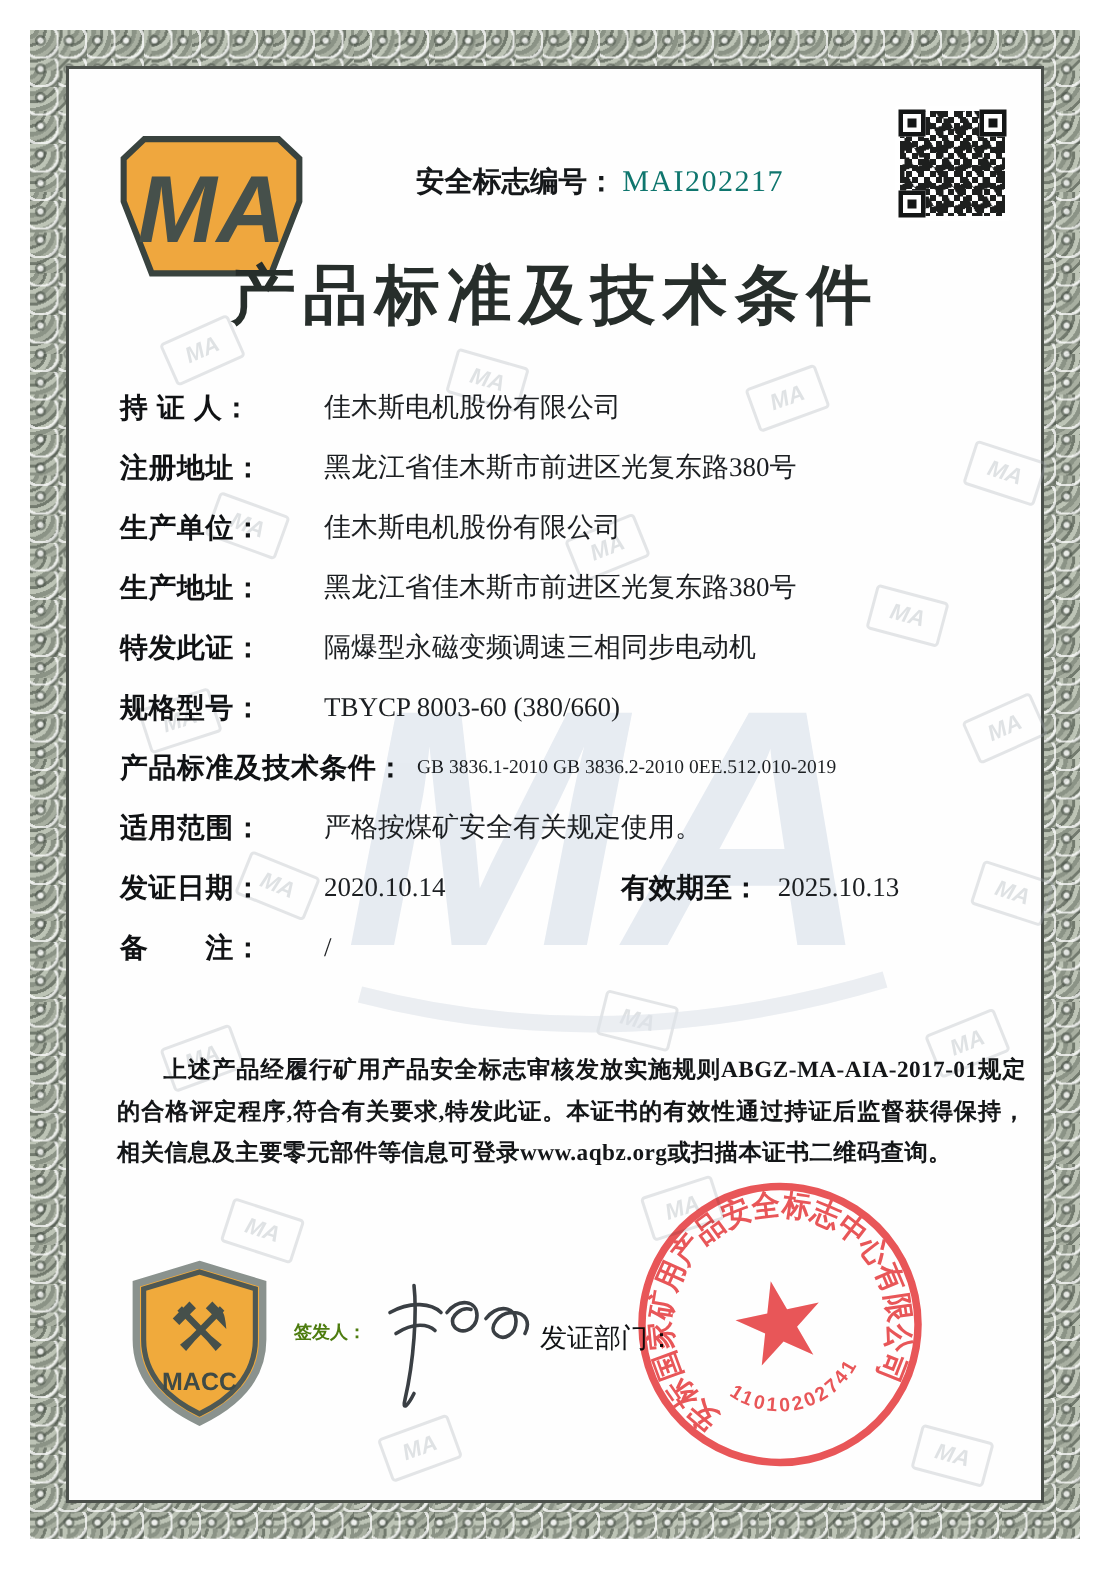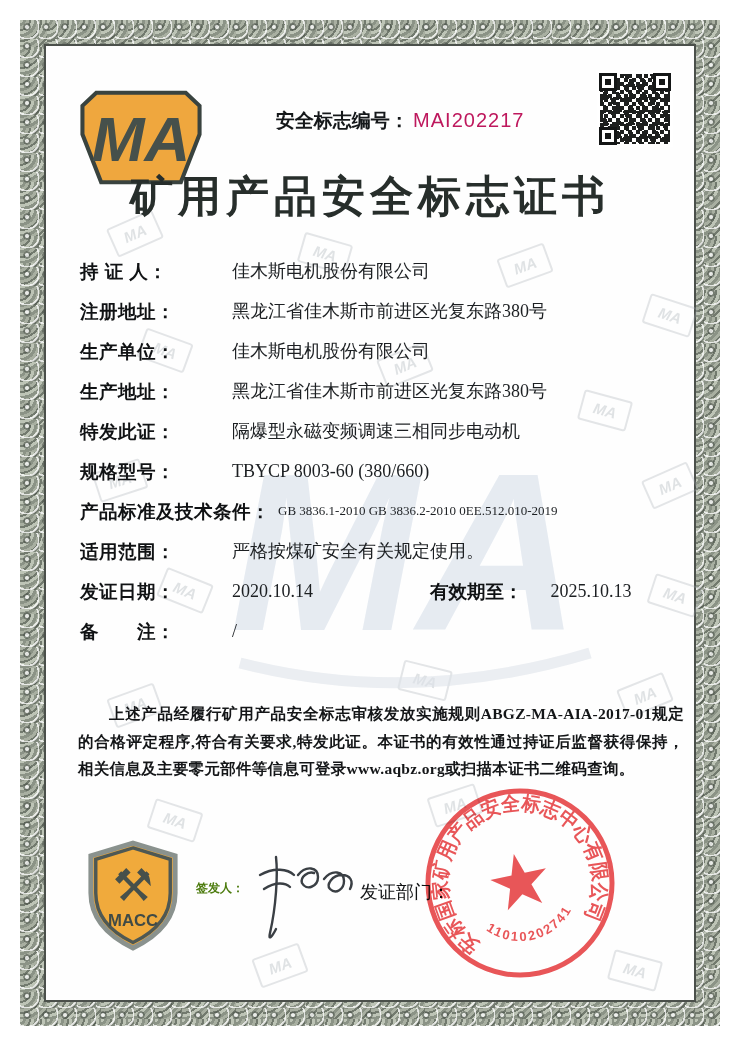--- a/index.html
+++ b/index.html
@@ -26,40 +26,40 @@
     border-radius:3px;color:rgba(165,172,178,.34);font-weight:bold;font-style:italic;
     font-size:15px;display:flex;align-items:center;justify-content:center;
     font-family:"Liberation Sans",sans-serif;pointer-events:none;
   }
   
   .wm-big{position:absolute;left:195px;top:425px;pointer-events:none;}
   
   .ma-logo{position:absolute;left:80px;top:90px;}
   .certno{position:absolute;left:225px;top:108px;width:350px;text-align:center;white-space:nowrap;}
   .certno .lbl{font-size:19px;font-weight:bold;color:#15181a;}
-  .certno .val{font-size:20px;font-family:Liberation Sans, sans-serif;color:#be185d;letter-spacing:1px;}
+  .certno .val{font-size:20px;font-family:Liberation Serif, serif;color:#0f766e;letter-spacing:1px;}
   .qr{position:absolute;left:597px;top:71px;width:76px;height:76px;background:#fff;}
   .qr-noise{position:absolute;inset:3px;
     background:
       repeating-conic-gradient(#1d1f1e 0% 25%, transparent 0% 50%),
       repeating-conic-gradient(transparent 0% 20%, #1d1f1e 0% 42%, transparent 0% 50%);
     background-size:8px 8px,13px 13px;background-position:0 0,3px 5px;}
   .qr-finder{position:absolute;width:18px;height:18px;border:3px solid #141616;background:#fff;box-sizing:border-box;}
   .qr-finder i{position:absolute;left:3px;top:3px;width:6px;height:6px;background:#141616;}
   .qr-f-tl{left:2px;top:2px}.qr-f-tr{right:2px;top:2px}.qr-f-bl{left:2px;bottom:2px}
   .title{
     position:absolute;left:0;right:0;top:168px;text-align:center;
     font-family:"Liberation Serif","DejaVu Serif",serif;font-weight:bold;
     font-size:43px;letter-spacing:5px;color:#272e2b;white-space:nowrap;
   }
   
   .rows{position:absolute;left:80px;right:54px;top:251px;display:flex;flex-direction:column;}
   .row{height:40px;display:flex;align-items:center;white-space:nowrap;}
   .row .lbl{font-size:18.5px;font-weight:bold;color:#101214;min-width:124px;letter-spacing:.5px;}
-  .row .val{font-size:18px;font-family:"Liberation Serif","DejaVu Serif",serif;color:#1c1f22;margin-left:28px;}
+  .row .val{font-size:18px;font-family:"Liberation Serif","DejaVu Serif",serif;color:#1c1f22;margin-left:12px;}
   .row-long .lbl{min-width:0;}
   .row-long .val{font-size:13px;margin-left:8px;}
   .row-dates .val{min-width:182px;}
   .row-dates .lbl2{font-size:18.5px;font-weight:bold;color:#101214;margin-left:16px;}
   
   .statement{
     position:absolute;left:78px;right:56px;top:700px;margin:0;
     font-family:"Liberation Serif","DejaVu Serif",serif;font-weight:600;
     font-size:15.5px;line-height:1.78;color:#141618;text-indent:2em;letter-spacing:.3px;text-align:justify;
   }
@@ -122,21 +122,21 @@
           <i></i>
         </div>
       <div class="qr-finder qr-f-tr">
           <i></i>
         </div>
       <div class="qr-finder qr-f-bl">
           <i></i>
         </div>
     </div>
 
-    <div class="title">矿用产品安全标志证书</div>
+    <div class="title">产品标准及技术条件</div>
 
     <div class="rows">
       <div class="row">
         <span class="lbl">持 证 人：</span>
         <span class="val">佳木斯电机股份有限公司</span>
       </div>
       <div class="row">
         <span class="lbl">注册地址：</span>
         <span class="val">黑龙江省佳木斯市前进区光复东路380号</span>
       </div>

